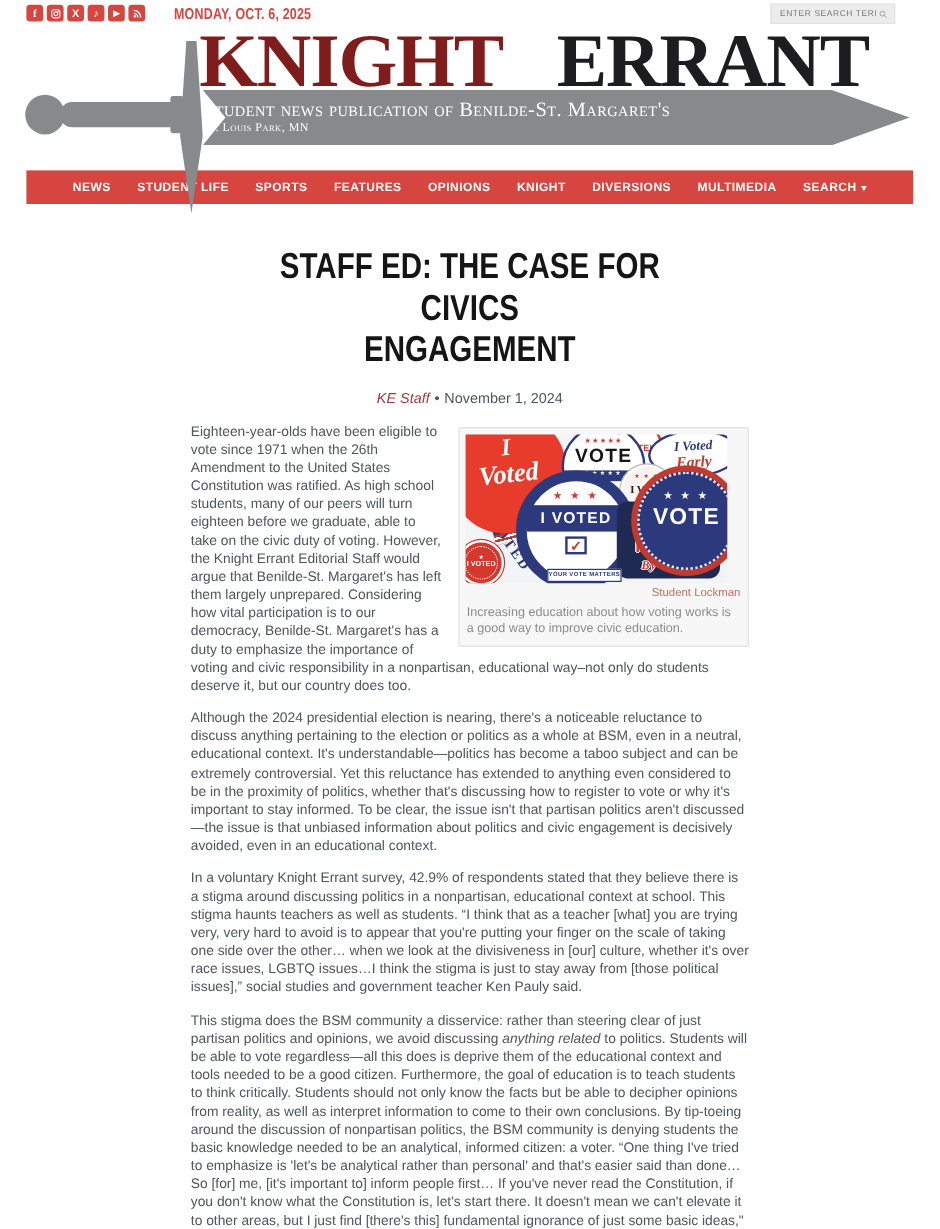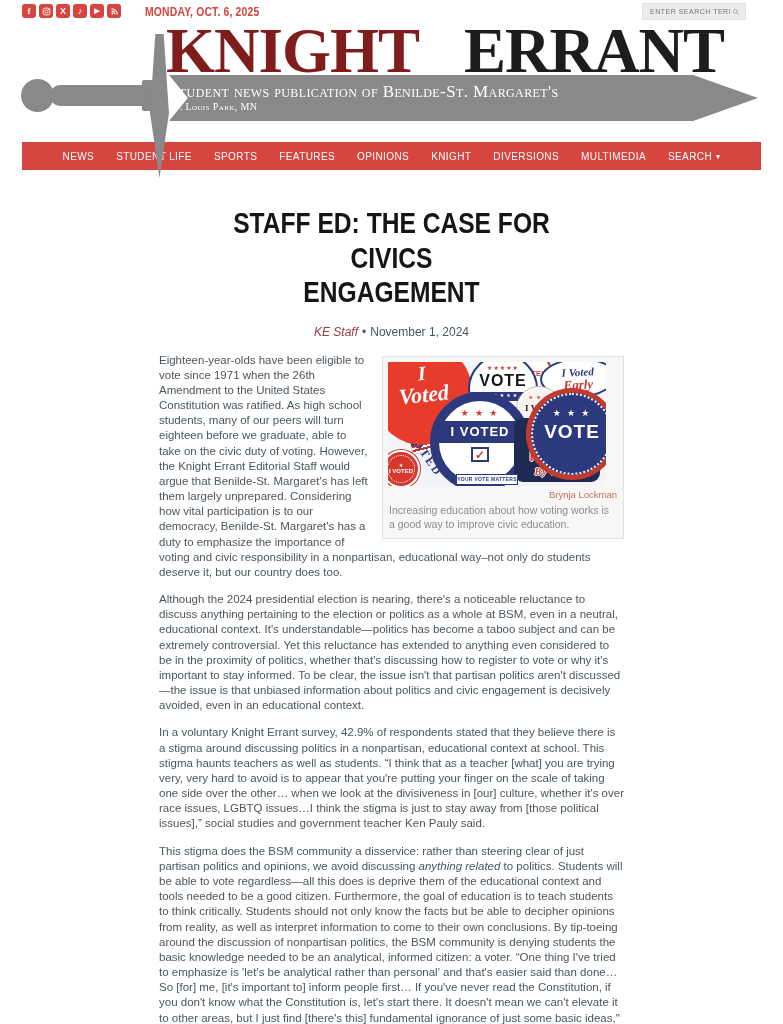--- a/index.html
+++ b/index.html
@@ -36,21 +36,21 @@
   .blade .location{color:#fff;font-family:"Liberation Serif",serif;font-variant:small-caps;
     font-size:10px;letter-spacing:.4px;line-height:1.2;}
   .masthead-title{position:absolute;left:166px;top:20px;z-index:3;font-family:"Liberation Serif",serif;
     font-weight:700;font-size:63px;line-height:1;letter-spacing:-1px;white-space:nowrap;cursor:pointer;}
   .masthead-title .red{color:#7f1d1d;}
   .masthead-title .black{color:#1d1d1f;margin-left:45px;}
 
   
   .nav{position:absolute;left:22px;right:22px;top:142px;height:28px;background:#d6453f;z-index:2;
     display:flex;align-items:center;justify-content:center;gap:22px;}
-  .nav a{color:#fff;font-size:10px;font-weight:400;letter-spacing:.4px;text-decoration:none;
+  .nav a{color:#fff;font-size:10px;font-weight:700;letter-spacing:.4px;text-decoration:none;
     white-space:nowrap;cursor:pointer;display:flex;align-items:center;gap:4px;}
   .nav .caret{font-size:8px;}
 
   
   .article{position:absolute;top:170px;left:159px;width:465px;}
   .article h1{margin:36px 0 0;text-align:center;color:#151515;font-size:30px;font-weight:800;
     line-height:1.15;transform:scaleX(.82);transform-origin:center;letter-spacing:0;}
   .byline{margin-top:15px;text-align:center;font-size:12px;color:#4d565c;}
   .byline .author{color:#9e3a3c;cursor:pointer;font-style:italic;}
   .byline .sep{margin:0 4px;}
@@ -281,21 +281,21 @@
             </div>
           </div>
           <div class="stk smallred">
             <div class="in">
               <div class="s">★</div>
               <div class="w">I VOTED</div>
             </div>
           </div>
           <div class="stk matters">YOUR VOTE MATTERS</div>
         </div>
-        <div class="credit">Brynja Lockman</div>
+        <div class="credit">Student Lockman</div>
         <figcaption class="caption">Increasing education about how voting works is a good way to improve civic education.</figcaption>
       </figure>
       <div>
           <p><span>Eighteen-year-olds have been eligible to vote since 1971 when the 26th Amendment to the United States Constitution was ratified. As high school students, many of our peers will turn eighteen before we graduate, able to take on the civic duty of voting. However, the Knight Errant Editorial Staff would argue that Benilde-St. Margaret's has left them largely unprepared. Considering how vital participation is to our democracy, Benilde-St. Margaret's has a duty to emphasize the importance of voting and civic responsibility in a nonpartisan, educational way–not only do students deserve it, but our country does too.</span></p>
           <p><span>Although the 2024 presidential election is nearing, there's a noticeable reluctance to discuss anything pertaining to the election or politics as a whole at BSM, even in a neutral, educational context. It's understandable—politics has become a taboo subject and can be extremely controversial. Yet this reluctance has extended to anything even considered to be in the proximity of politics, whether that's discussing how to register to vote or why it's important to stay informed. To be clear, the issue isn't that partisan politics aren't discussed—the issue is that unbiased information about politics and civic engagement is decisively avoided, even in an educational context.</span></p>
           <p><span>In a voluntary Knight Errant survey, 42.9% of respondents stated that they believe there is a stigma around discussing politics in a nonpartisan, educational context at school. This stigma haunts teachers as well as students. “I think that as a teacher [what] you are trying very, very hard to avoid is to appear that you're putting your finger on the scale of taking one side over the other… when we look at the divisiveness in [our] culture, whether it's over race issues, LGBTQ issues…I think the stigma is just to stay away from [those political issues],” social studies and government teacher Ken Pauly said.</span></p>
           <p><span>This stigma does the BSM community a disservice: rather than steering clear of just partisan politics and opinions, we avoid discussing </span><em>anything related</em><span> to politics. Students will be able to vote regardless—all this does is deprive them of the educational context and tools needed to be a good citizen. Furthermore, the goal of education is to teach students to think critically. Students should not only know the facts but be able to decipher opinions from reality, as well as interpret information to come to their own conclusions. By tip-toeing around the discussion of nonpartisan politics, the BSM community is denying students the basic knowledge needed to be an analytical, informed citizen: a voter.  “One thing I've tried to emphasize is 'let's be analytical rather than personal' and that's easier said than done…So [for] me, [it's important to] inform people first… If you've never read the Constitution, if you don't know what the Constitution is, let's start there. It doesn't mean we can't elevate it to other areas, but I just find [there's this] fundamental ignorance of just some basic ideas," Pauly said.</span></p>
         </div>
     </div>
   </div>

